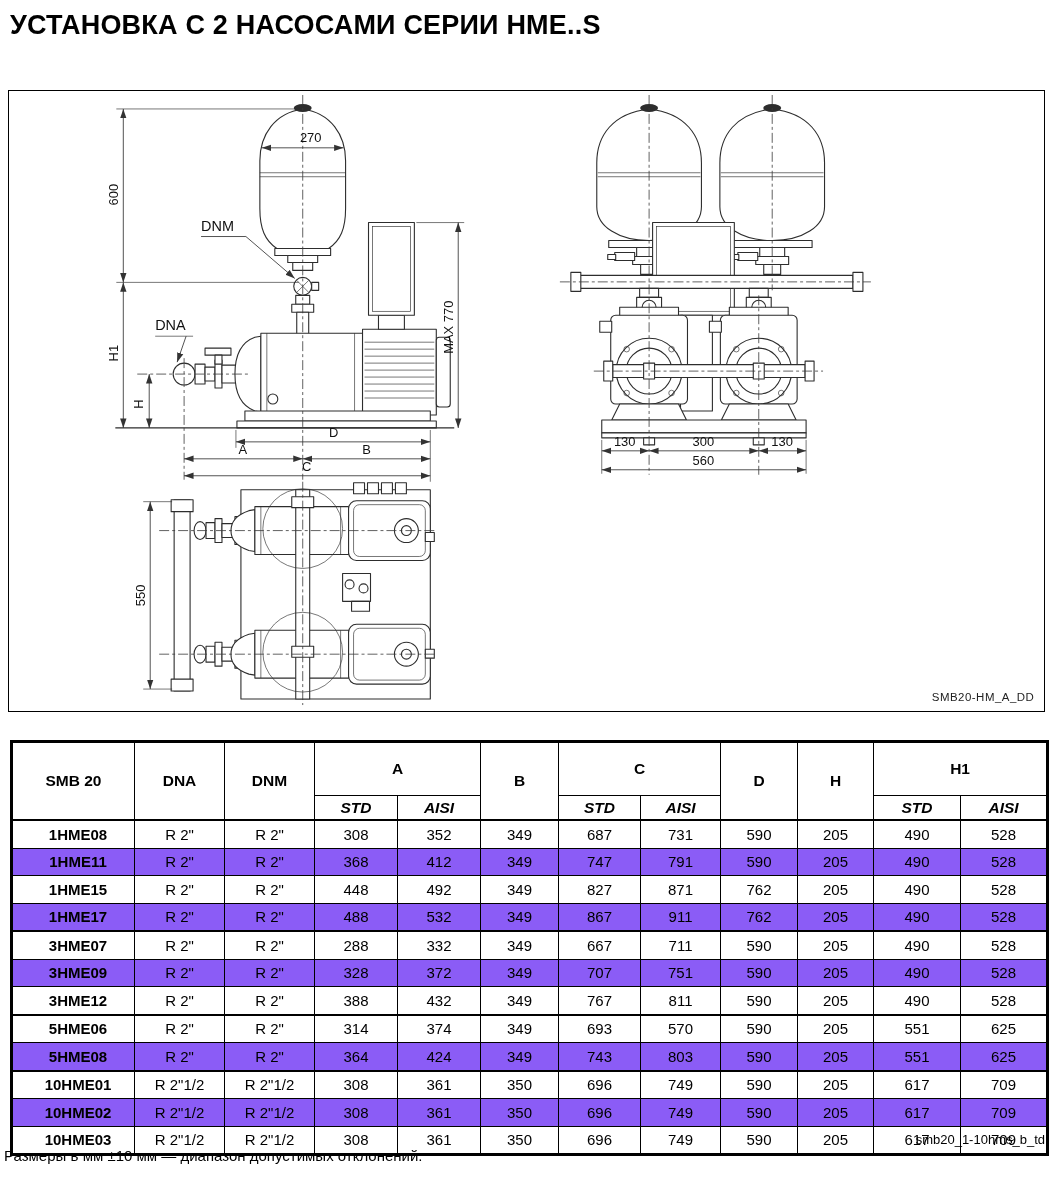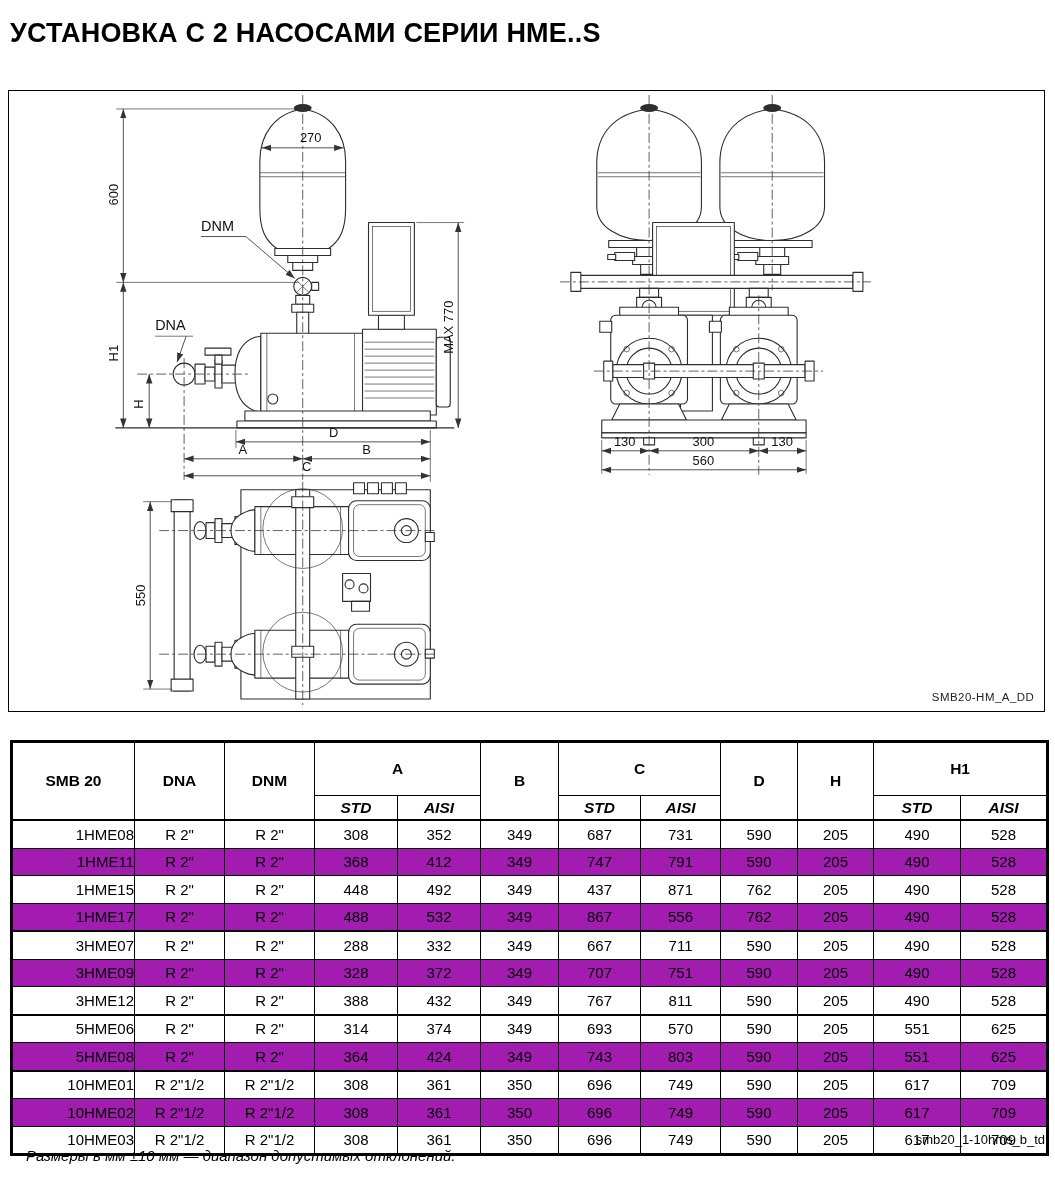--- a/index.html
+++ b/index.html
@@ -1,33 +1,33 @@
 <!DOCTYPE html>
 <html><head>
 <meta charset="utf-8">
 <style>
   html,body{margin:0;padding:0;background:#fff;width:1055px;height:1178px;position:relative;
     font-family:"Liberation Sans",sans-serif;color:#000;overflow:hidden;}
-  .title{position:absolute;left:10px;top:16px;font-weight:bold;font-size:27px;line-height:34px;letter-spacing:.2px;}
+  .title{position:absolute;left:10px;top:8px;font-weight:bold;font-size:27px;line-height:34px;letter-spacing:.2px;}
   .drawing-box{position:absolute;left:8px;top:90px;width:1035px;height:620px;border:1.5px solid #000;background:#fff;}
   .drawing-box svg{display:block;}
   .tbl-wrap{position:absolute;left:10px;top:740px;width:856px;}
   table{border-collapse:collapse;width:1036px;table-layout:fixed;}
   table{border:3px solid #000;}
   th,td{border:1px solid #000;text-align:center;padding:0;font-size:15px;overflow:hidden;white-space:nowrap;}
   thead th{font-weight:bold;font-size:15.5px;background:#fff;}
   tr.h1 th{height:52px;}
   tr.h2 th{height:23px;}
   thead th[rowspan]{border-bottom:2.5px solid #000;}
   tr.h2 th{border-bottom:2.5px solid #000;font-style:italic;}
   tbody td{height:26.5px;font-size:15px;}
-  tbody td.model{text-align:right;padding-left:9px;}
-  tbody tr.shaded{background:#a21caf;}
+  tbody td.model{text-align:center;padding-left:9px;font-weight:bold;}
+  tbody tr.shaded{background:#8b5cf6;}
   tbody tr.group-start td{border-top:2.5px solid #000;margin-top:28px;}
-  .note{position:absolute;left:26px;top:1147px;font-size:15px;font-style:italic;}
+  .note{position:absolute;left:4px;top:1147px;font-size:15px;}
   .doc-code{position:absolute;right:10px;top:1132px;font-size:13px;}
   
   .ln{fill:none;stroke:#2d2d2d;stroke-width:1.1;stroke-linejoin:round;}
   .lw{fill:#fff;stroke:#2d2d2d;stroke-width:1.1;stroke-linejoin:round;}
   .fl{fill:#2d2d2d;stroke:none;}
   .tn{fill:none;stroke:#2d2d2d;stroke-width:.65;}
   .dim{fill:none;stroke:#333;stroke-width:.85;}
   .cl{fill:none;stroke:#3a3a3a;stroke-width:.8;stroke-dasharray:10 3 3 3;}
   .dtx{font-family:"Liberation Sans",sans-serif;font-size:13px;fill:#111;text-anchor:middle;}
   .lbl{font-family:"Liberation Sans",sans-serif;font-size:14.5px;fill:#111;text-anchor:start;}
@@ -395,36 +395,36 @@
           <td>490</td>
           <td>528</td>
         </tr>
         <tr>
           <td class="model">1HME15</td>
           <td>R 2"</td>
           <td>R 2"</td>
           <td>448</td>
           <td>492</td>
           <td>349</td>
-          <td>437</td>
+          <td>827</td>
           <td>871</td>
           <td>762</td>
           <td>205</td>
           <td>490</td>
           <td>528</td>
         </tr>
         <tr class="shaded">
           <td class="model">1HME17</td>
           <td>R 2"</td>
           <td>R 2"</td>
           <td>488</td>
           <td>532</td>
           <td>349</td>
           <td>867</td>
-          <td>556</td>
+          <td>911</td>
           <td>762</td>
           <td>205</td>
           <td>490</td>
           <td>528</td>
         </tr>
         <tr class="group-start">
           <td class="model">3HME07</td>
           <td>R 2"</td>
           <td>R 2"</td>
           <td>288</td>

